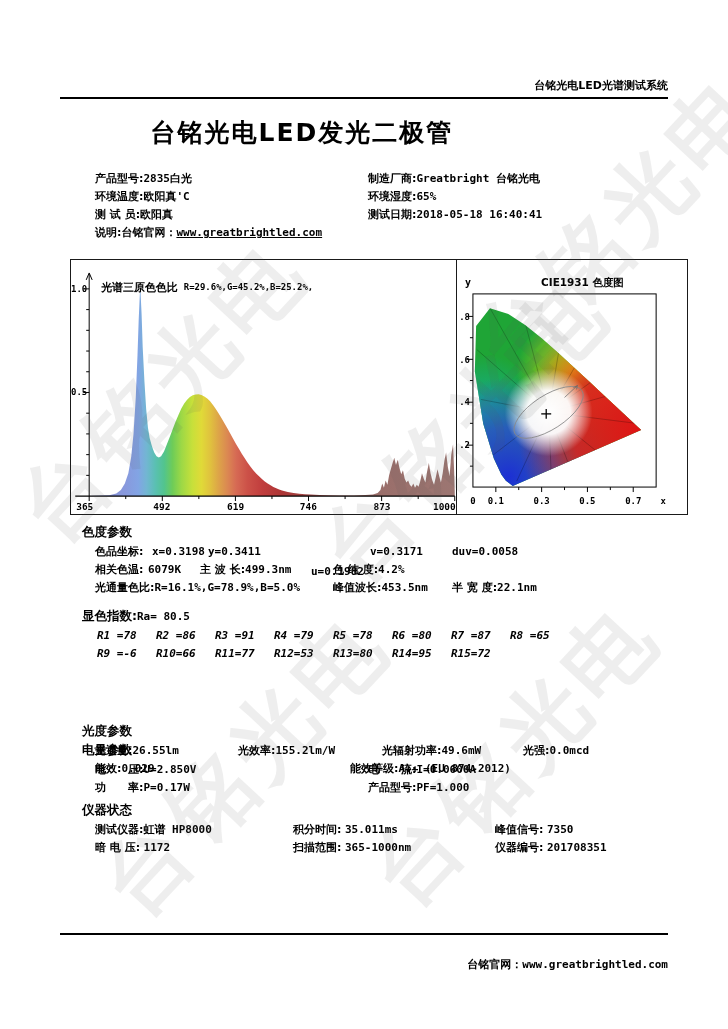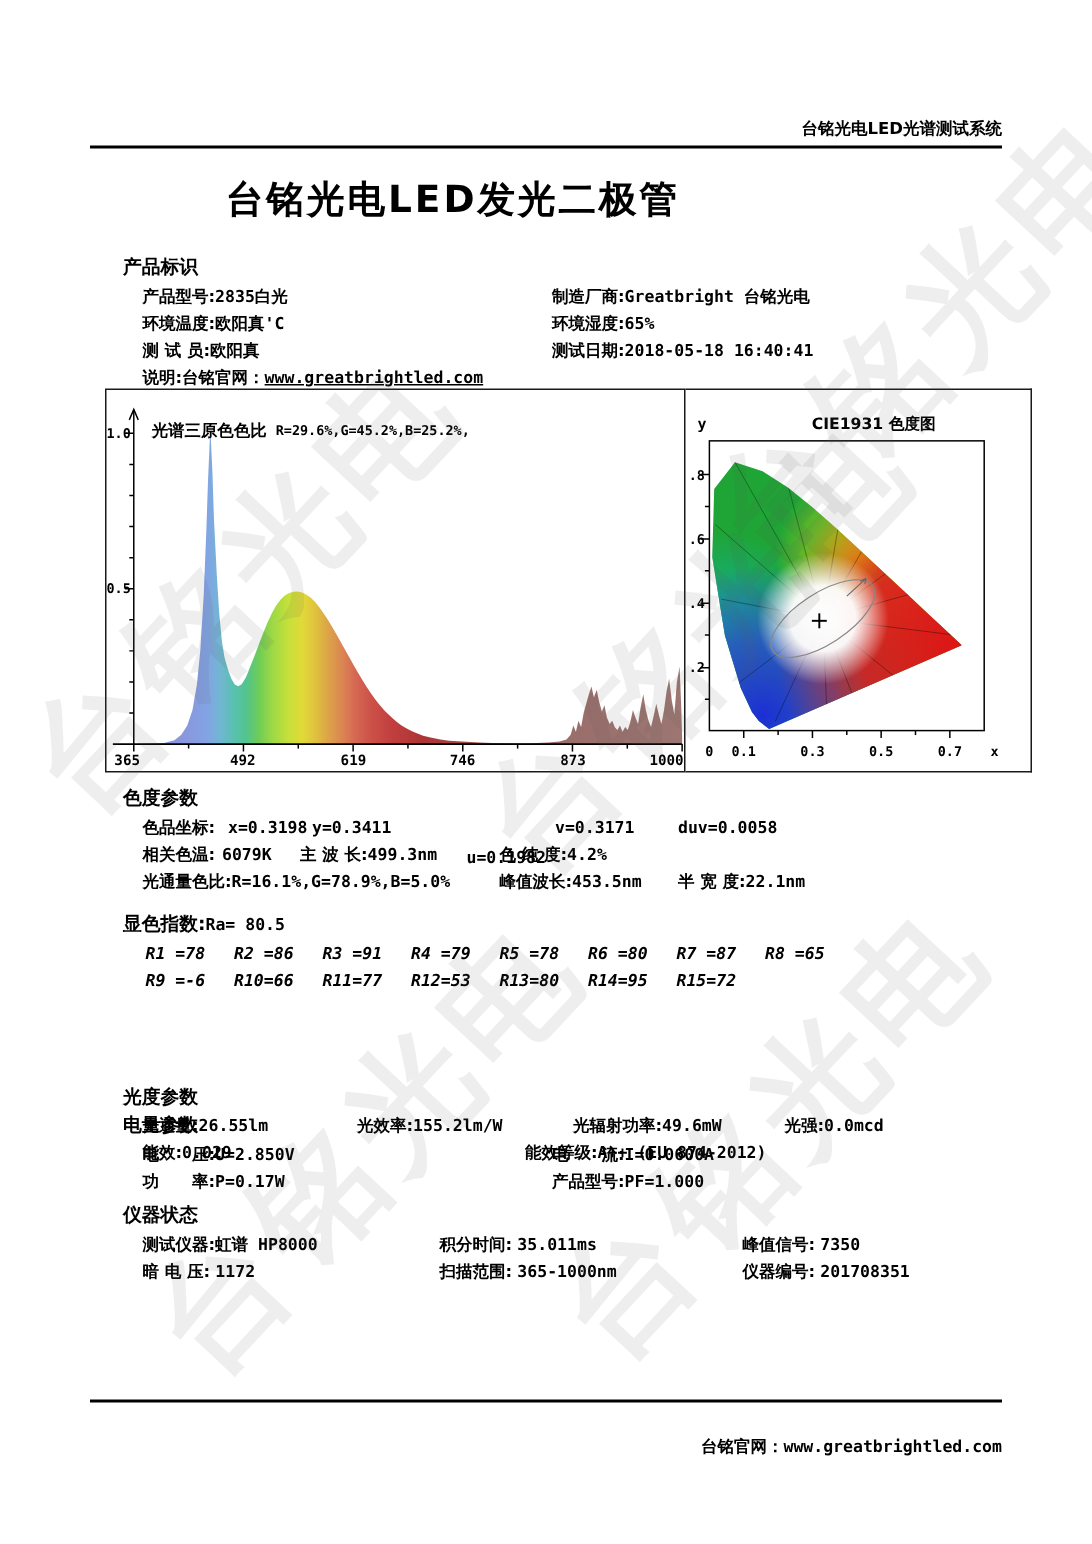--- a/index.html
+++ b/index.html
@@ -46,21 +46,20 @@
 <div class="wm" style="left:118px; top:842px;">台铭光电</div>
 <div class="wm" style="left:388px; top:832px;">台铭光电</div>
 
 <div class="header">
   <span>台铭光电LED光谱测试系统</span>
 </div>
 
 <div class="doc-title">台铭光电LED发光二极管</div>
 
 <div class="section" style="top:170px;">
-  <div class="sec-title">产品标识</div>
   <div class="row">
     <span class="lbl">产品型号:</span><span class="val">2835白光</span>
     <span class="abs" style="left:286px;"><span class="lbl">制造厂商:</span><span class="val">Greatbright 台铭光电</span></span>
   </div>
   <div class="row">
     <span class="lbl">环境温度:</span><span class="val">欧阳真'C</span>
     <span class="abs" style="left:286px;"><span class="lbl">环境湿度:</span><span class="val">65%</span></span>
   </div>
   <div class="row">
     <span class="lbl">测 试 员:</span><span class="val">欧阳真</span>

